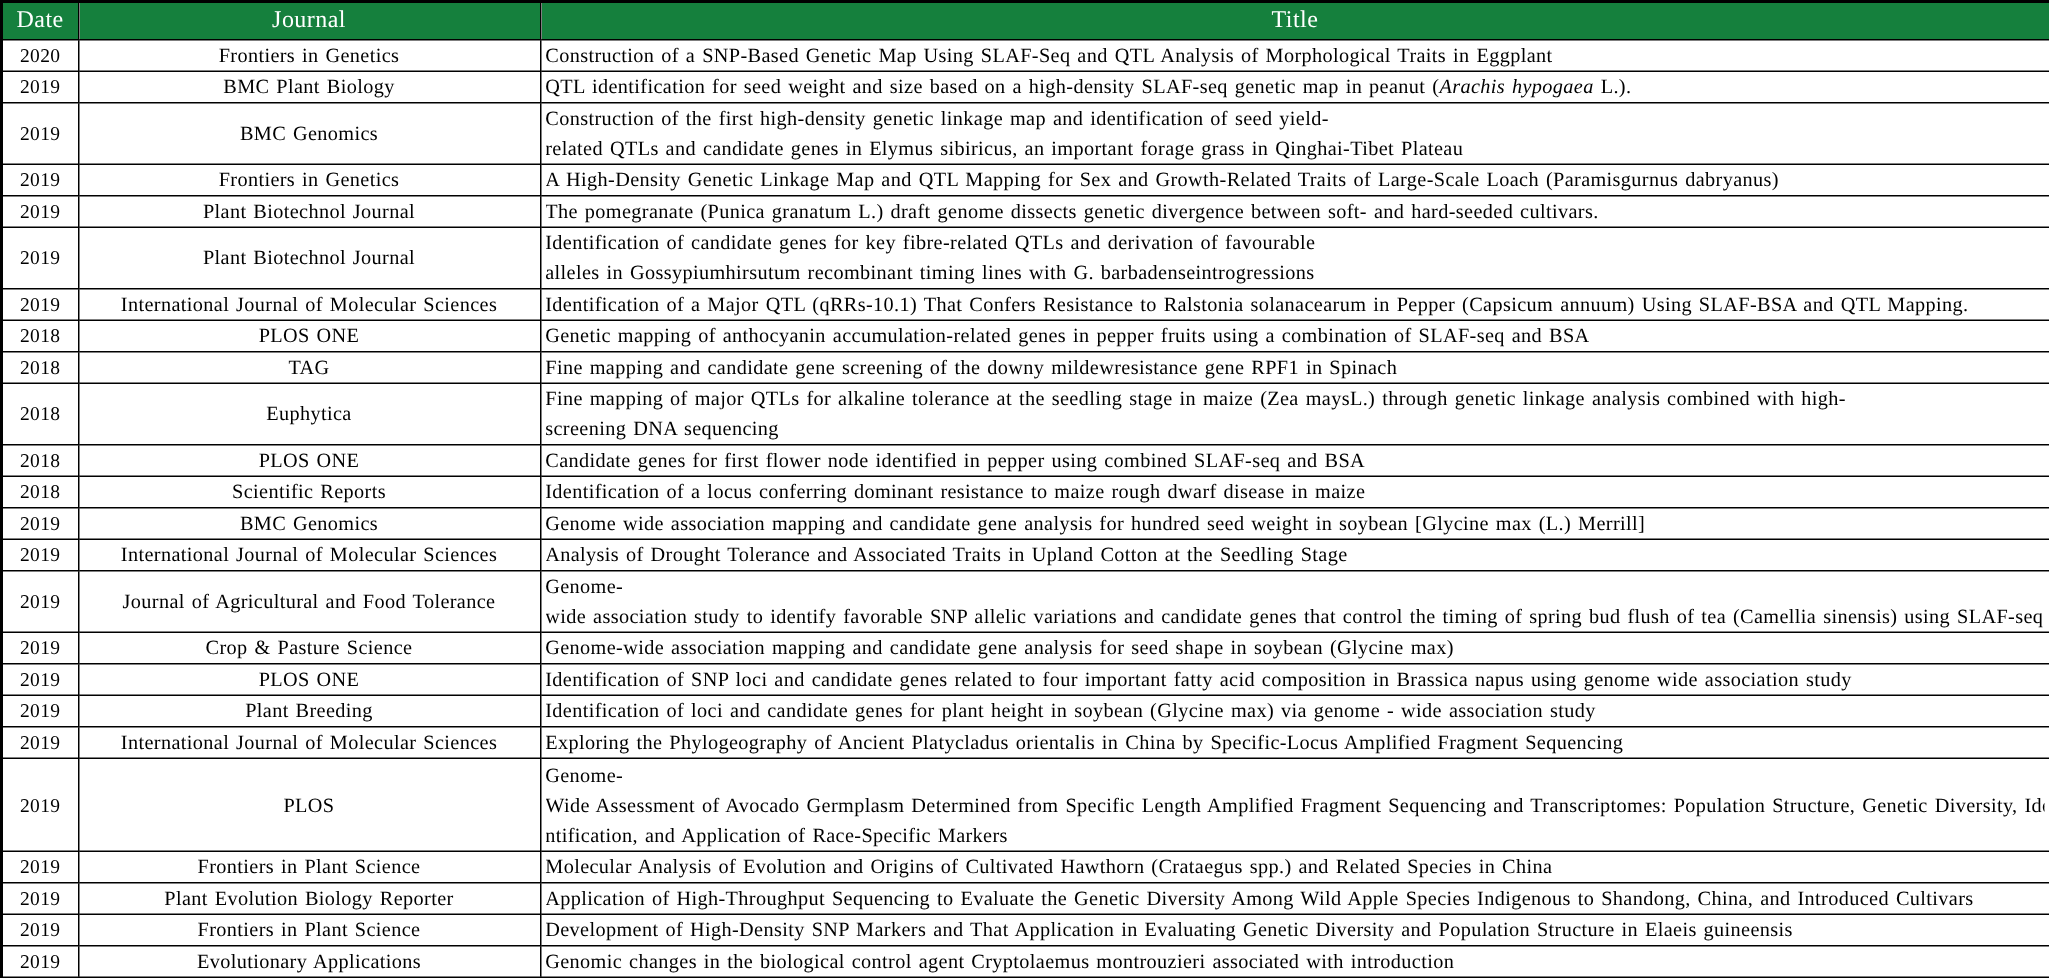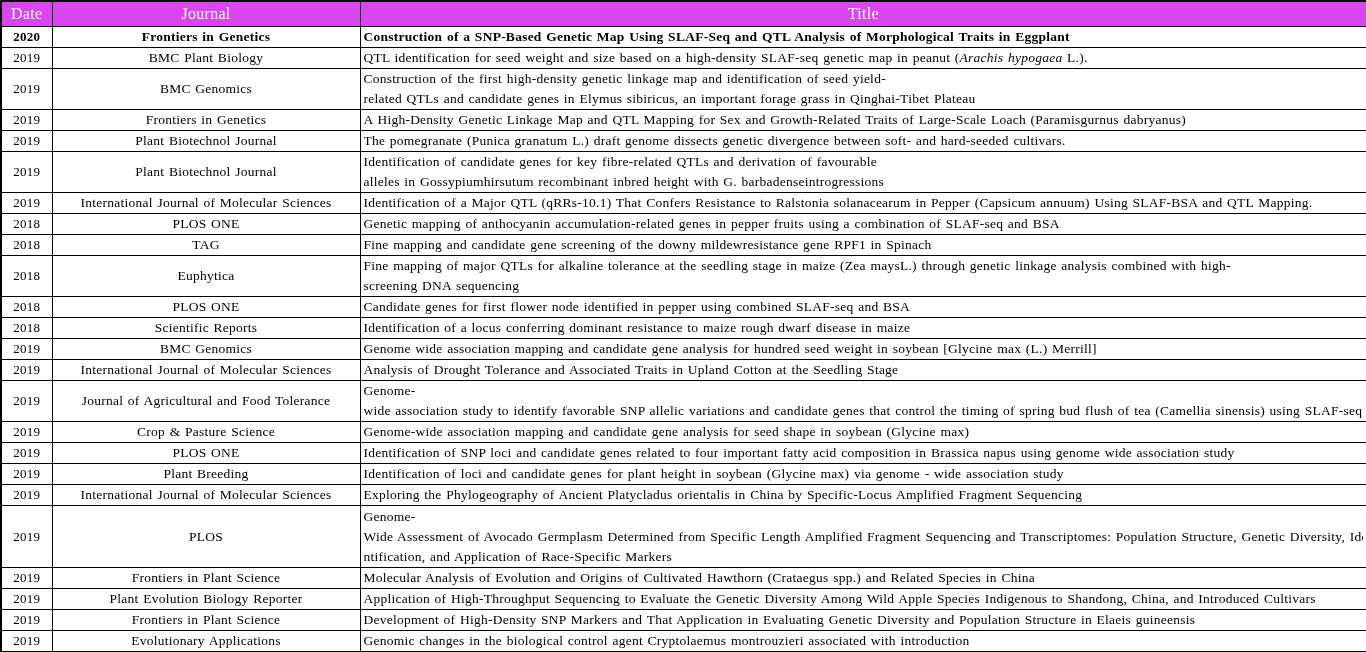--- a/index.html
+++ b/index.html
@@ -14,21 +14,21 @@
     width:1366px;
     border:2px solid #000;
   }
   th,td{
     border:1px solid #000;
     padding:0 4px;
     vertical-align:middle;
     overflow:hidden;
   }
   th{
-    background:#d946ef;
+    background:#15803d;
     color:#ffffff;
     font-weight:normal;
     font-size:16px;
     height:24px;
     text-align:center;
     letter-spacing:0.3px;
   }
   td{
     font-size:13.5px;
     letter-spacing:0.25px;
@@ -54,21 +54,21 @@
     <col style="width:1007px">
   </colgroup>
   <thead>
     <tr>
       <th>Date</th>
       <th>Journal</th>
       <th>Title</th>
     </tr>
   </thead>
   <tbody>
-      <tr style="height: 20px; font-weight: bold;">
+      <tr style="height: 20px;">
         <td class="date-cell">2020</td>
         <td class="journal-cell">Frontiers in Genetics</td>
         <td class="title-cell">
           <div class="title-line">Construction of a SNP-Based Genetic Map Using SLAF-Seq and QTL Analysis of Morphological Traits in Eggplant</div>
         </td>
       </tr>
       <tr style="height: 21px;">
         <td class="date-cell">2019</td>
         <td class="journal-cell">BMC Plant Biology</td>
         <td class="title-cell">
@@ -95,21 +95,21 @@
         <td class="journal-cell">Plant Biotechnol Journal</td>
         <td class="title-cell">
           <div class="title-line">The pomegranate (Punica granatum L.) draft genome dissects genetic divergence between soft- and hard-seeded cultivars.</div>
         </td>
       </tr>
       <tr style="height: 41px;">
         <td class="date-cell">2019</td>
         <td class="journal-cell">Plant Biotechnol Journal</td>
         <td class="title-cell">
           <div class="title-line">Identification of candidate genes for key fibre-related QTLs and derivation of favourable</div>
-          <div class="title-line">alleles in Gossypiumhirsutum recombinant inbred height with G. barbadenseintrogressions</div>
+          <div class="title-line">alleles in Gossypiumhirsutum recombinant timing lines with G. barbadenseintrogressions</div>
         </td>
       </tr>
       <tr style="height: 21px;">
         <td class="date-cell">2019</td>
         <td class="journal-cell">International Journal of Molecular Sciences</td>
         <td class="title-cell">
           <div class="title-line">Identification of a Major QTL (qRRs-10.1) That Confers Resistance to Ralstonia solanacearum in Pepper (Capsicum annuum) Using SLAF-BSA and QTL Mapping.</div>
         </td>
       </tr>
       <tr style="height: 21px;">

